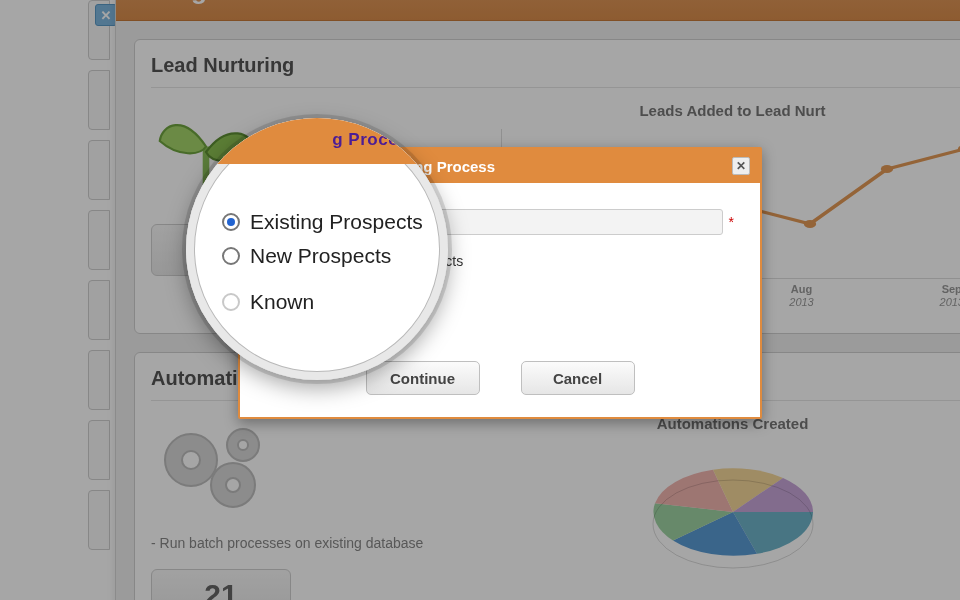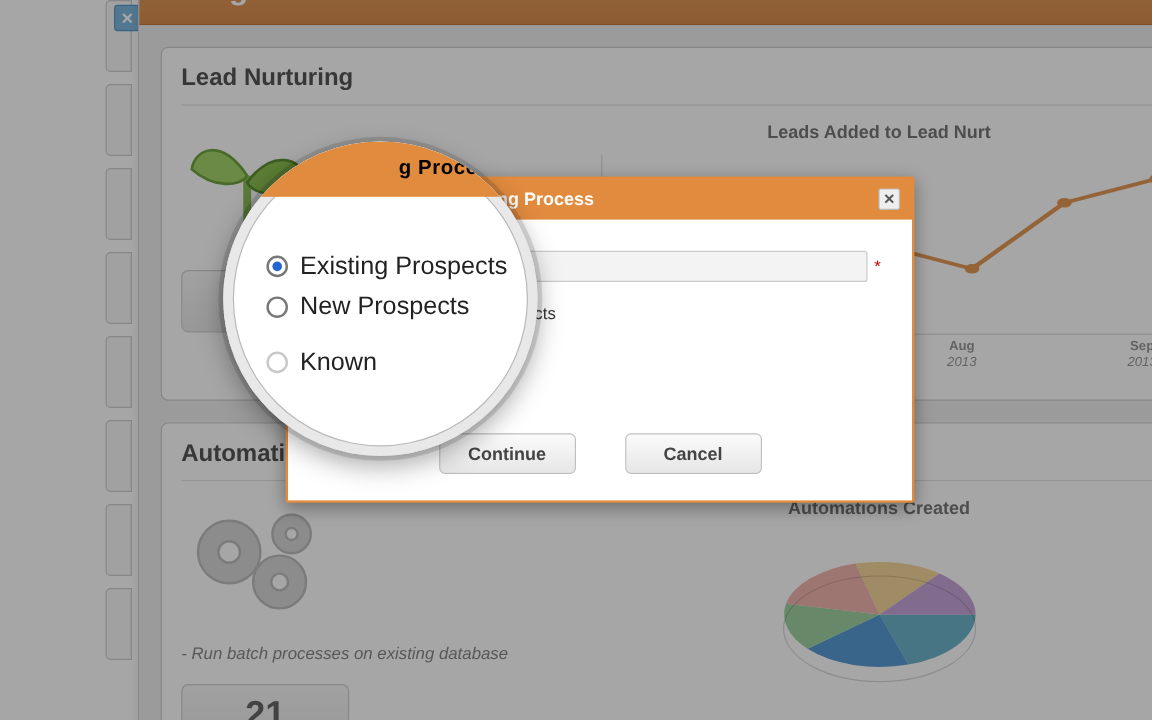--- a/index.html
+++ b/index.html
@@ -12,21 +12,21 @@
   .header-bar { height: 60px; background: linear-gradient(#e8a469,#d98d4c); border-bottom: 1px solid #c67a3a; border-radius: 6px 6px 0 0; padding: 14px 18px; display: flex; align-items: center; }
   .header-title { color: #ffffff; font-size: 26px; font-weight: bold; letter-spacing: 0.5px; }
   .help-btn { margin-left: auto; width: 22px; height: 22px; border-radius: 50%; background: #f5e9db; color: #c67a3a; display:flex; align-items:center; justify-content:center; font-weight:bold; font-size:14px; border:1px solid #d9b58f; }
   .panel { margin: 18px; background: #ffffff; border: 1px solid #d0d0d0; border-radius: 6px; padding: 14px 16px 24px 16px; position: relative; }
   .panel-title { font-size: 20px; color: #555; font-weight: bold; margin-bottom: 10px; }
   .panel hr { border: none; border-top: 1px solid #e5e5e5; margin: 6px 0 14px 0; }
   .panel-body { display: flex; gap: 20px; }
   .panel-left { flex: 0 0 330px; display:flex; flex-direction:column; align-items:flex-start; }
   .plant-icon svg { width: 110px; height: 100px; }
   .gear-icon svg { width: 130px; height: 110px; }
-  .desc-line { color: #888; font-size: 14px; margin-top: 6px; font-style: italic; }
+  .desc-line { color: #888; font-size: 14px; margin-top: 6px; }
   .count-box { margin-top: 18px; width: 140px; height: 52px; background: linear-gradient(#f8f8f8,#e9e9e9); border:1px solid #d0d0d0; border-radius: 6px; display:flex; align-items:center; justify-content:center; font-size: 30px; font-weight:bold; color:#666; }
   .btn { height: 34px; padding: 0 18px; background: linear-gradient(#fbfbfb,#e6e6e6); border:1px solid #bfbfbf; border-radius:5px; color:#444; font-size:15px; font-weight:bold; display:inline-flex; align-items:center; justify-content:center; cursor:pointer; }
   .btn + .btn { margin-left: 25px; }
   .panel-right { flex: 1; position: relative; }
   .chart-title { text-align:center; color:#777; font-size:15px; font-weight:bold; margin-bottom:10px; }
   .line-chart { position:relative; width:100%; height:150px; border-left:1px solid #ddd; border-bottom:1px solid #ddd; }
   .x-labels { display:flex; justify-content:space-between; font-size:11px; color:#999; padding: 4px 0 0 0; }
   .x-labels span { display:flex; flex-direction:column; align-items:center; line-height:1.2; }
   .pie-labels { position:absolute; left:-80px; top:40px; font-size:12px; color:#888; line-height:1.9; text-align:right; }
   .pie-wrap { display:flex; justify-content:center; }
@@ -43,21 +43,21 @@
   .radio-row input { width:14px; height:14px; }
   .modal-actions { display:flex; gap:16px; justify-content:center; margin-top:18px; }
   .modal-actions .btn { width:114px; }
   
   .magnifier { position:absolute; left:186px; top:118px; width:262px; height:262px; border-radius:50%; background:#ffffff; box-shadow: inset 0 0 0 8px #e8e8e8, inset 0 0 0 9px #b9b9b9, 0 0 0 4px rgba(0,0,0,0.12), 0 8px 22px rgba(0,0,0,0.35); overflow:hidden; pointer-events:none; }
   .mag-inner { position:absolute; left:36px; top:26px; right:20px; }
   .mag-row { display:flex; align-items:center; gap:10px; margin:10px 0; color:#222; font-size:21px; }
   .mag-radio { width:18px; height:18px; border:2px solid #777; border-radius:50%; display:inline-flex; align-items:center; justify-content:center; background:#fff; }
   .mag-radio.selected::after { content:""; width:8px; height:8px; border-radius:50%; background:#2264d1; display:block; }
   .mag-modal-peek { position:absolute; left:0; right:0; top:0; height:46px; background:#e08b3e; }
-  .mag-modal-peek span { position:absolute; left:14px; top:12px; color:#000000; font-weight:bold; font-size:17px; letter-spacing:0.5px; }
+  .mag-modal-peek span { position:absolute; left:14px; top:12px; color:#4c1d95; font-weight:bold; font-size:17px; letter-spacing:0.5px; }
   .mag-modal-peek .rt { left:auto; right:30px; }
   .mag-body-offset { margin-top: 56px; }
   .logo-square { position:absolute; left:95px; top:4px; width:22px; height:22px; background:#7fb7df; border:1px solid #5a9ac7; border-radius:3px; display:flex; align-items:center; justify-content:center; color:#fff; font-weight:bold; font-size:13px; }
 </style>
 </head>
 <body>
 <div class="viewport">
 
   <div class="sidebar-tabs">
     <div class="sidebar-tab"></div>

